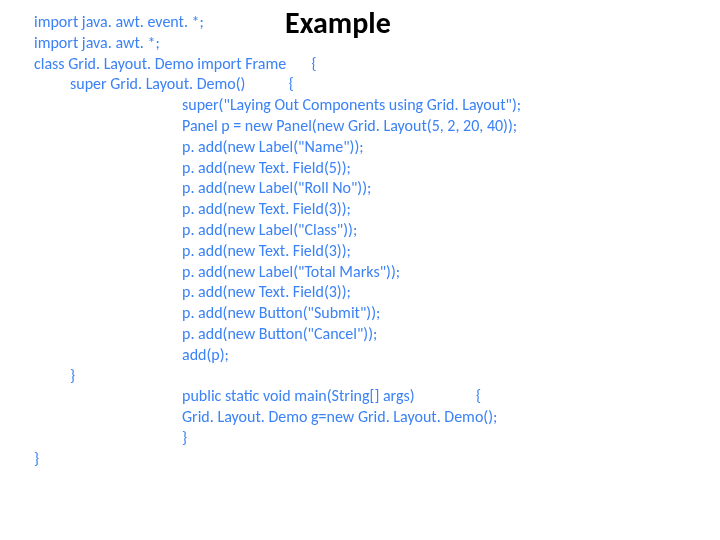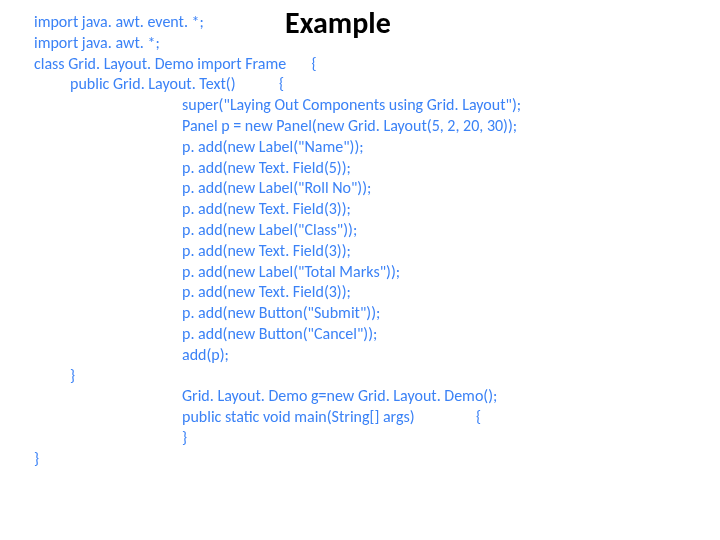--- a/index.html
+++ b/index.html
@@ -43,32 +43,32 @@
   </style>
 </head>
 <body>
 
 <div class="title">Example</div>
 
 <div class="code-block">
   <div class="code-line">import java. awt. event. *;</div>
   <div class="code-line">import java. awt. *;</div>
   <div class="code-line">class Grid. Layout. Demo import Frame       {</div>
-  <div class="code-line indent1">public Grid. Layout. Text()            {</div>
+  <div class="code-line indent1">super Grid. Layout. Demo()            {</div>
   <div class="code-line indent2">super("Laying Out Components using Grid. Layout");</div>
-  <div class="code-line indent2">Panel p = new Panel(new Grid. Layout(5, 2, 20, 30));</div>
+  <div class="code-line indent2">Panel p = new Panel(new Grid. Layout(5, 2, 20, 40));</div>
   <div class="code-line indent2">p. add(new Label("Name"));</div>
   <div class="code-line indent2">p. add(new Text. Field(5));</div>
   <div class="code-line indent2">p. add(new Label("Roll No"));</div>
   <div class="code-line indent2">p. add(new Text. Field(3));</div>
   <div class="code-line indent2">p. add(new Label("Class"));</div>
   <div class="code-line indent2">p. add(new Text. Field(3));</div>
   <div class="code-line indent2">p. add(new Label("Total Marks"));</div>
   <div class="code-line indent2">p. add(new Text. Field(3));</div>
   <div class="code-line indent2">p. add(new Button("Submit"));</div>
   <div class="code-line indent2">p. add(new Button("Cancel"));</div>
   <div class="code-line indent2">add(p);</div>
   <div class="code-line brace-end1">}</div>
+  <div class="code-line indent2">public static void main(String[] args)                 {</div>
   <div class="code-line indent2">Grid. Layout. Demo g=new Grid. Layout. Demo();</div>
-  <div class="code-line indent2">public static void main(String[] args)                 {</div>
   <div class="code-line indent2">}</div>
   <div class="code-line brace-end0">}</div>
 </div>
 
 </body></html>

